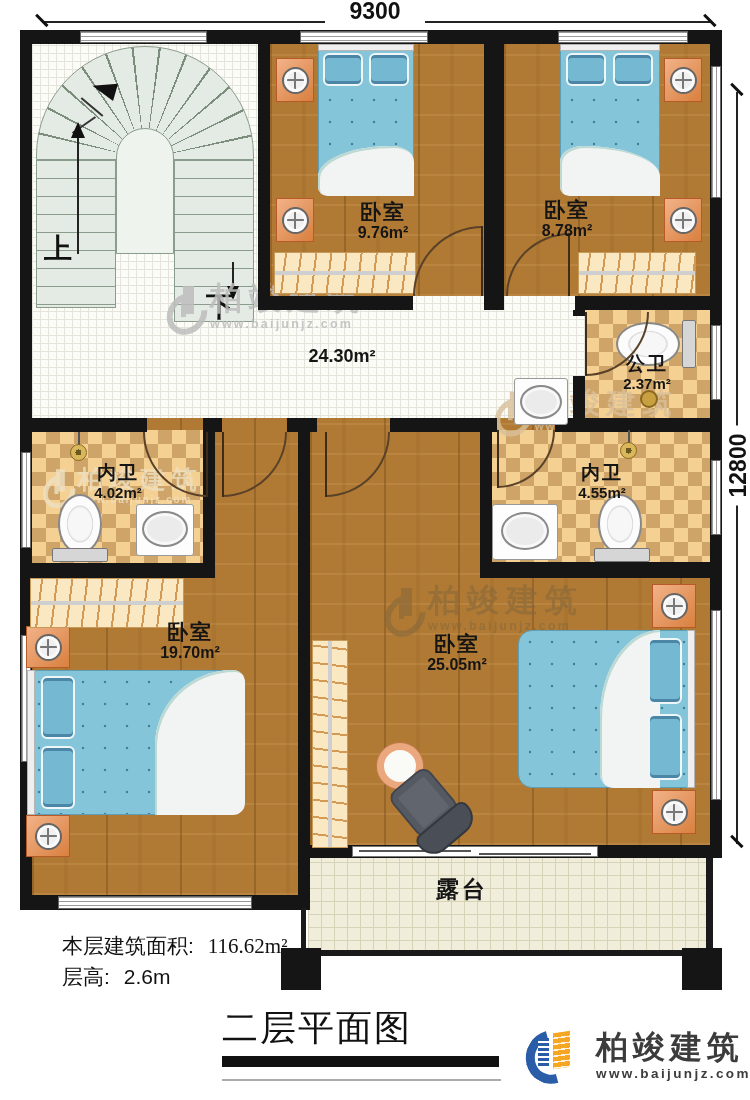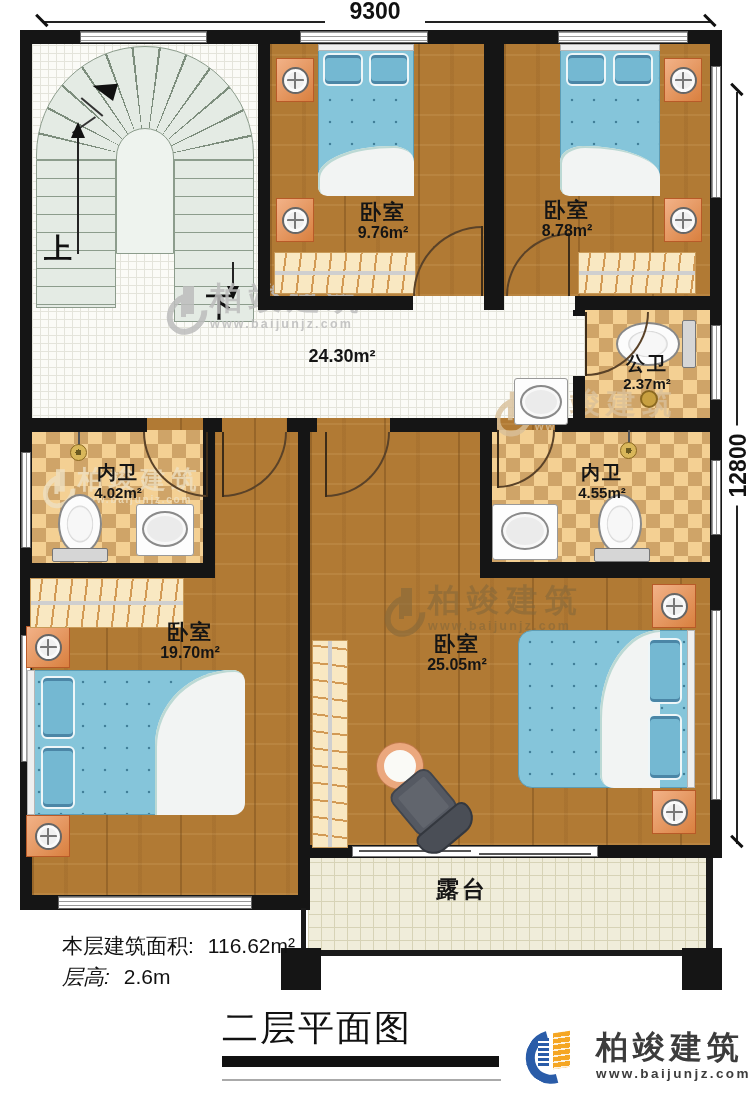--- a/index.html
+++ b/index.html
@@ -353,24 +353,24 @@
   <div class="dim-line" style="left:42px;top:21px;width:670px;height:2px;"></div>
   <div class="tick" style="left:34px;top:19px;"></div>
   <div class="tick" style="left:702px;top:19px;"></div>
   <div class="dim-text" style="left:325px;top:-2px;width:100px;text-align:center;background:#fff;">9300</div>
   <div class="dim-line" style="left:736px;top:92px;width:2px;height:752px;"></div>
   <div class="tick" style="left:729px;top:88px;"></div>
   <div class="tick" style="left:729px;top:840px;"></div>
   <div class="dim-text" style="left:698px;top:452px;width:80px;text-align:center;transform:rotate(-90deg);background:#fff;">12800</div>
 
   <div class="info" style="left:62px;top:932px;">
-    <span style="position:relative;text-align:center;">本层建筑面积:</span><span class="v" style="position:relative;">116.62m²</span>
+    <span style="position:relative;text-align:center;">本层建筑面积:</span><span class="v" style="position:relative;font-family:Liberation Serif, serif;">116.62m²</span>
   </div>
   <div class="info" style="left:62px;top:963px;">
-    <span style="position:relative;font-style:italic;">层高:</span><span class="v" style="position:relative;">2.6m</span>
+    <span style="position:relative;">层高:</span><span class="v" style="position:relative;">2.6m</span>
   </div>
 
   <div class="title-row" style="left:222px;top:1004px;">
     <span class="t" style="position:relative;">二层平面图</span>
   </div>
   <div style="left:222px;top:1056px;width:277px;height:11px;background:#111;"></div>
   <div style="left:222px;top:1079px;width:279px;height:2px;background:#aaa;"></div>
 
   <div style="left:526px;top:1024px;width:62px;height:66px;">
     <div class="sw" style="left:0;top:6px;"></div>

